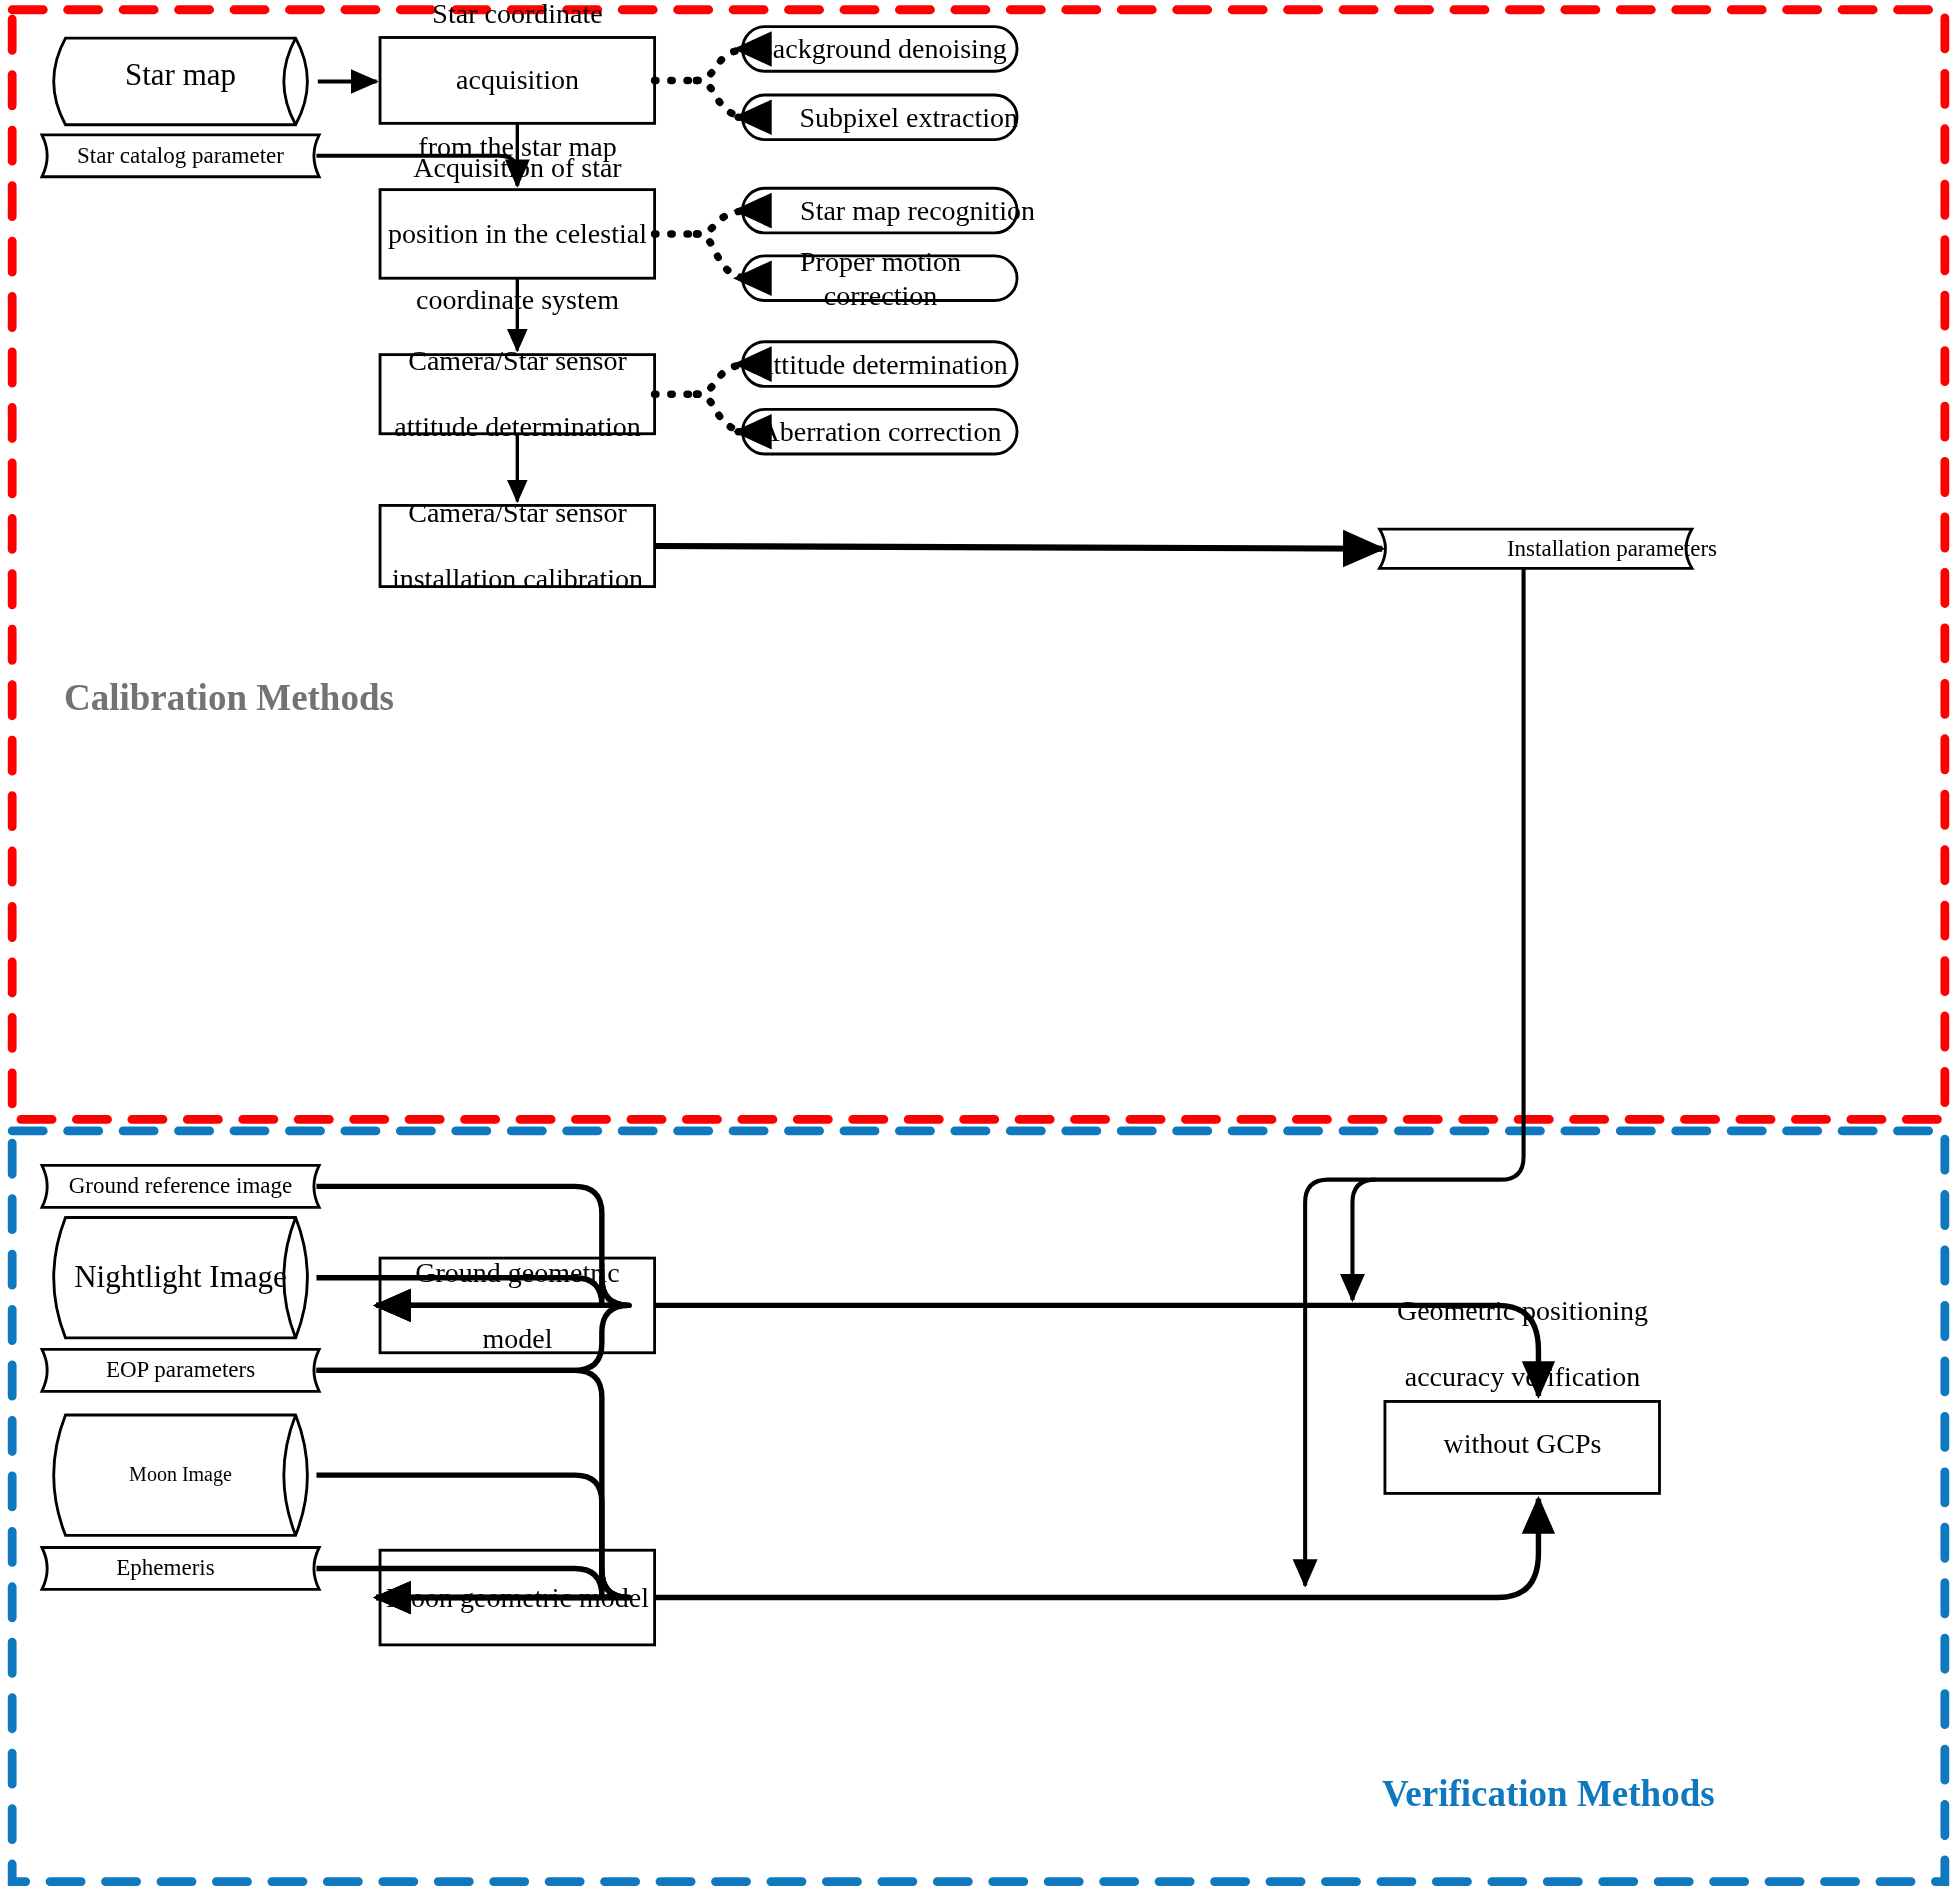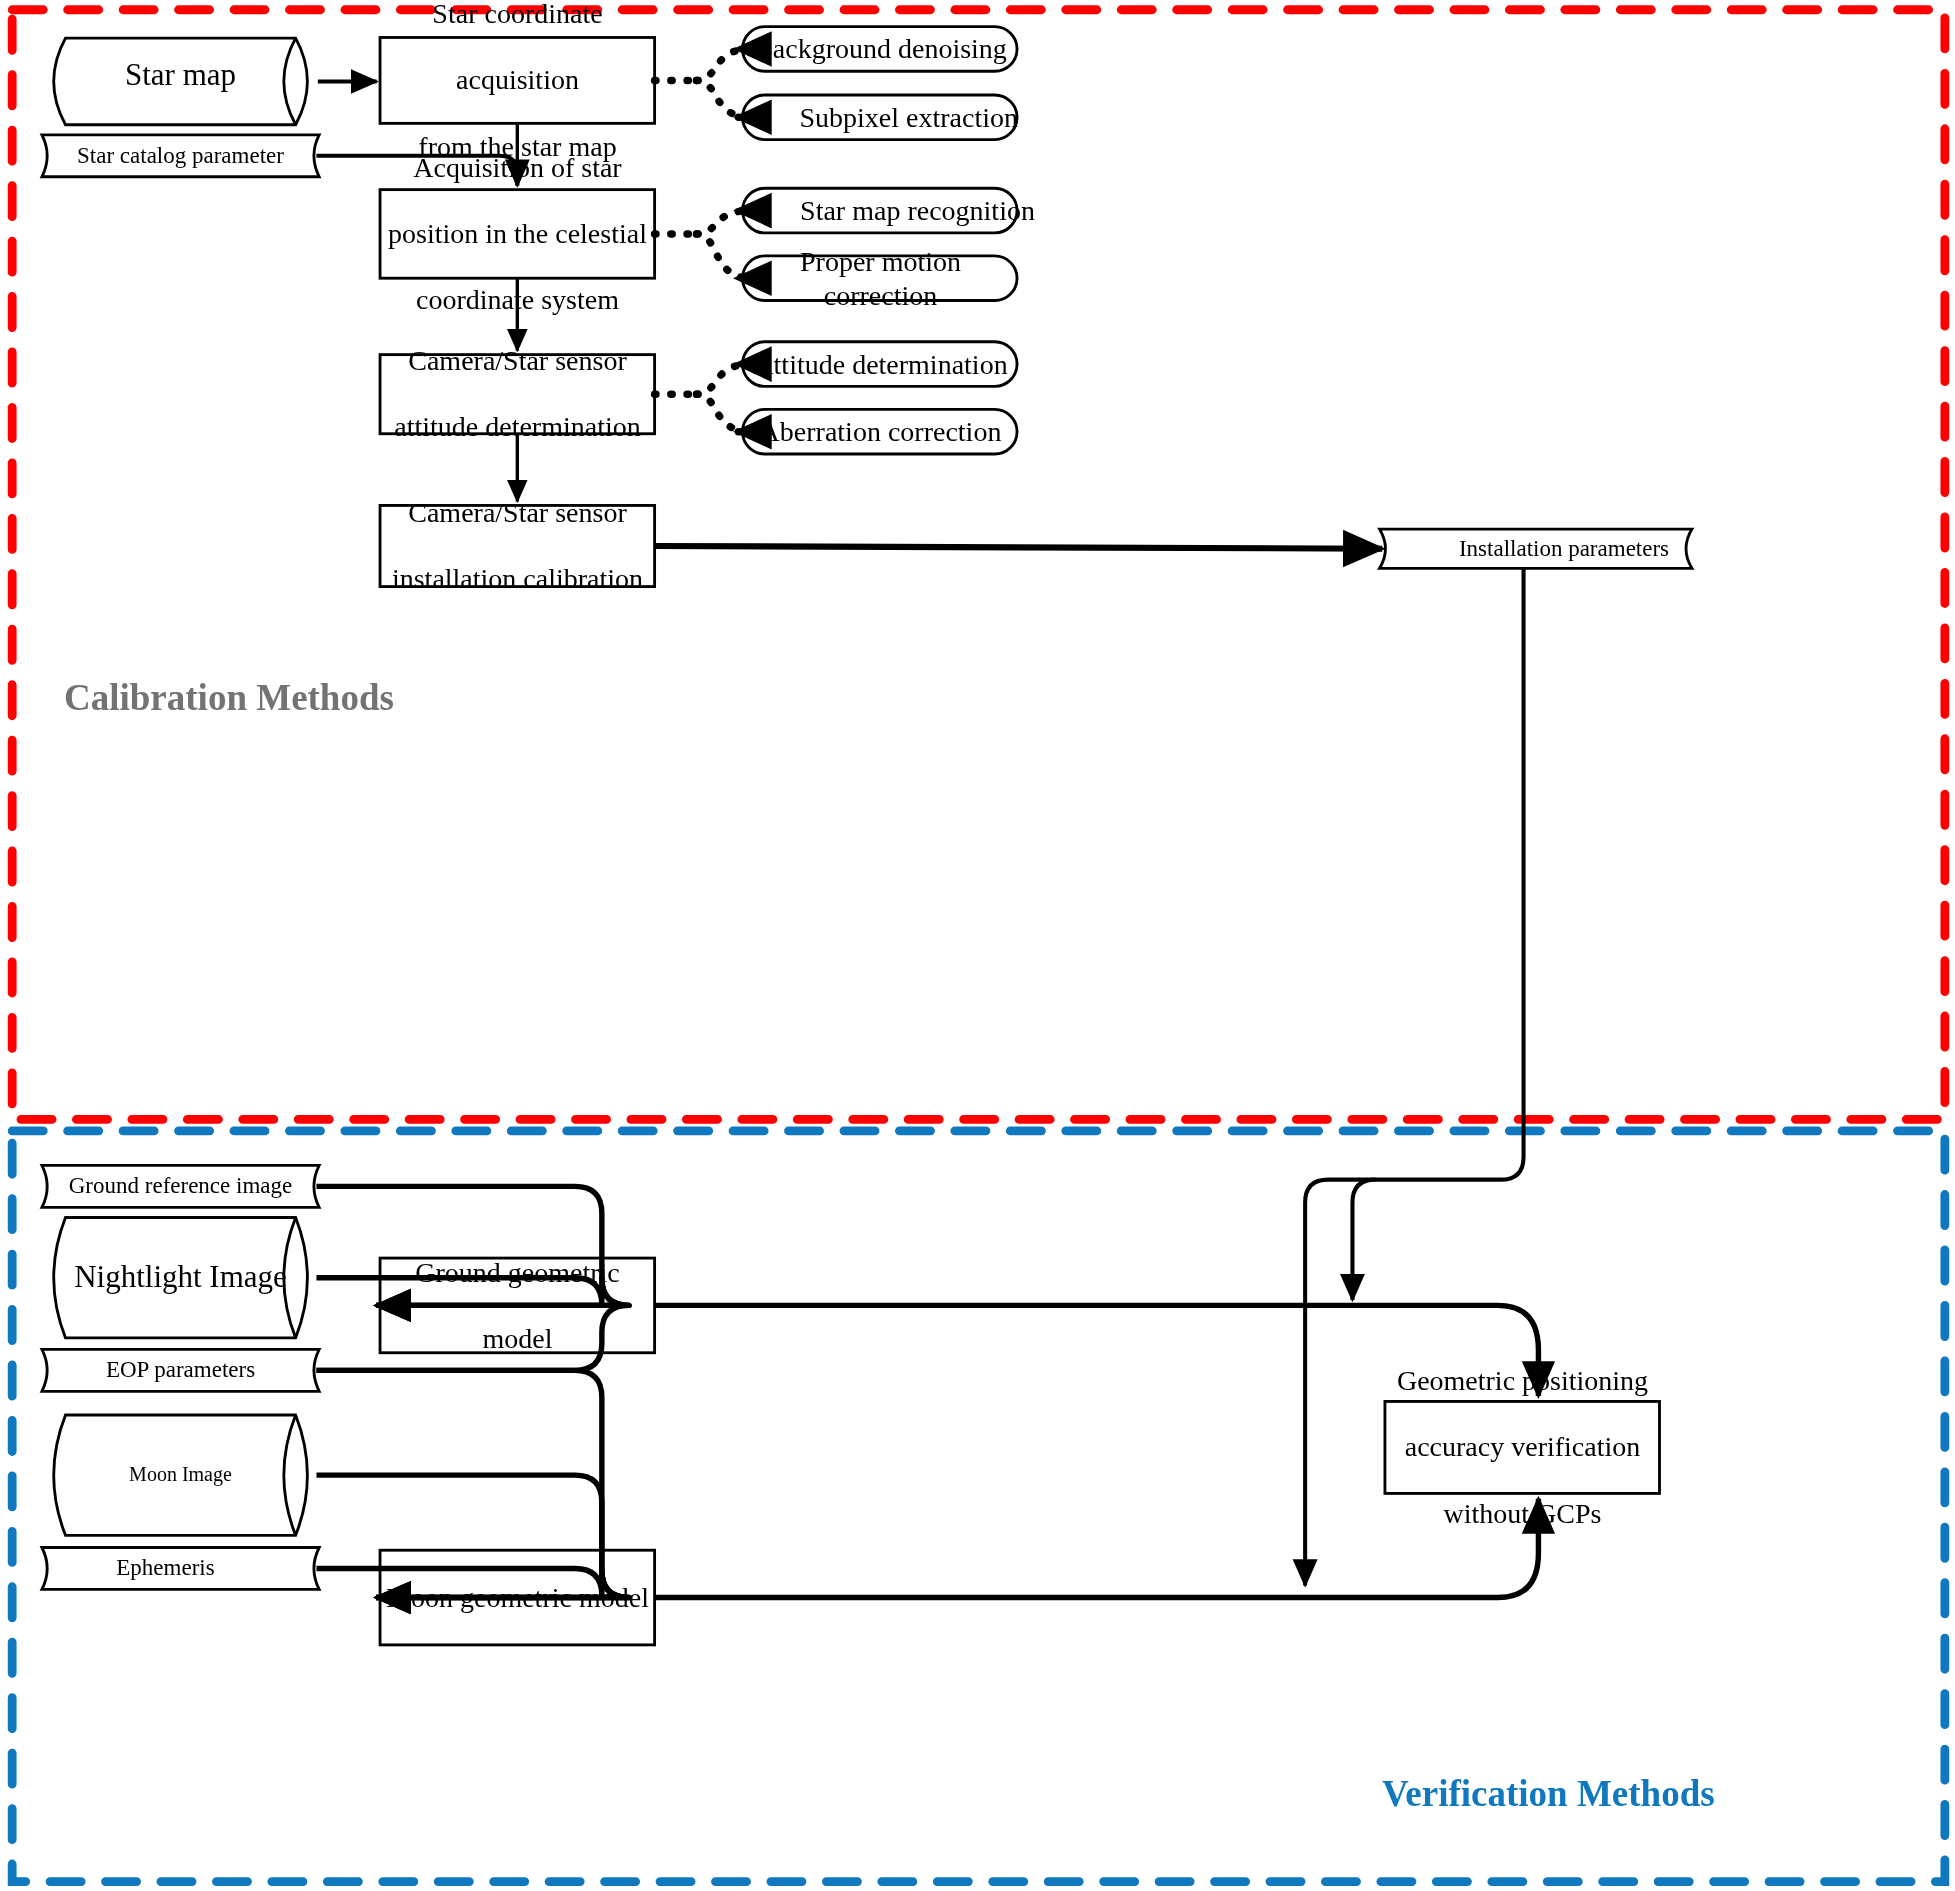--- a/index.html
+++ b/index.html
@@ -143,21 +143,21 @@
         <span>Attitude determination</span>
       </div>
       <div class="node-text" style="left: 743px; top: 409px; width: 275px; height: 45px; font-size: 28px; flex-direction: column;">
         <span>Aberration correction</span>
       </div>
       <div class="node-text" style="left: 380px; top: 505px; width: 275px; height: 81px; font-size: 28px; flex-direction: column;">
         <span>Camera/Star sensor</span>
         <br>
         <span>installation  calibration</span>
       </div>
-      <div class="node-text" style="left: 1408px; top: 529px; width: 312px; height: 39px; font-size: 23px; flex-direction: column;">
+      <div class="node-text" style="left: 1456px; top: 529px; width: 312px; height: 39px; font-size: 23px; flex-direction: column;">
         <span>Installation parameters</span>
       </div>
       <div class="node-text" style="left: 42px; top: 1165px; width: 277px; height: 42px; font-size: 23px; flex-direction: column;">
         <span>Ground reference image</span>
       </div>
       <div class="node-text" style="left: 42px; top: 1217px; width: 277px; height: 120px; font-size: 31px; flex-direction: column;">
         <span>Nightlight Image</span>
       </div>
       <div class="node-text" style="left: 42px; top: 1349px; width: 277px; height: 42px; font-size: 23px; flex-direction: column;">
         <span>EOP parameters</span>
@@ -169,21 +169,21 @@
         <span>Ephemeris</span>
       </div>
       <div class="node-text" style="left: 380px; top: 1258px; width: 275px; height: 95px; font-size: 28px; flex-direction: column;">
         <span>Ground geometric</span>
         <br>
         <span>model</span>
       </div>
       <div class="node-text" style="left: 380px; top: 1550px; width: 275px; height: 95px; font-size: 28px; flex-direction: column;">
         <span>Moon geometric model</span>
       </div>
-      <div class="node-text" style="left: 1385px; top: 1401px; width: 275px; height: 92px; font-size: 28px; flex-direction: column;">
+      <div class="node-text" style="left: 1385px; top: 1331px; width: 275px; height: 92px; font-size: 28px; flex-direction: column;">
         <span>Geometric positioning</span>
         <br>
         <span>accuracy verification</span>
         <br>
         <span>without GCPs</span>
       </div>
     </div>
   <div id="group-labels">
       <div class="grp-label" style="left: 64px; top: 676px; font-size: 37px; color: #737373;">Calibration Methods</div>
       <div class="grp-label" style="left: 1382px; top: 1772px; font-size: 37px; color: rgb(16, 120, 191);">Verification Methods</div>

